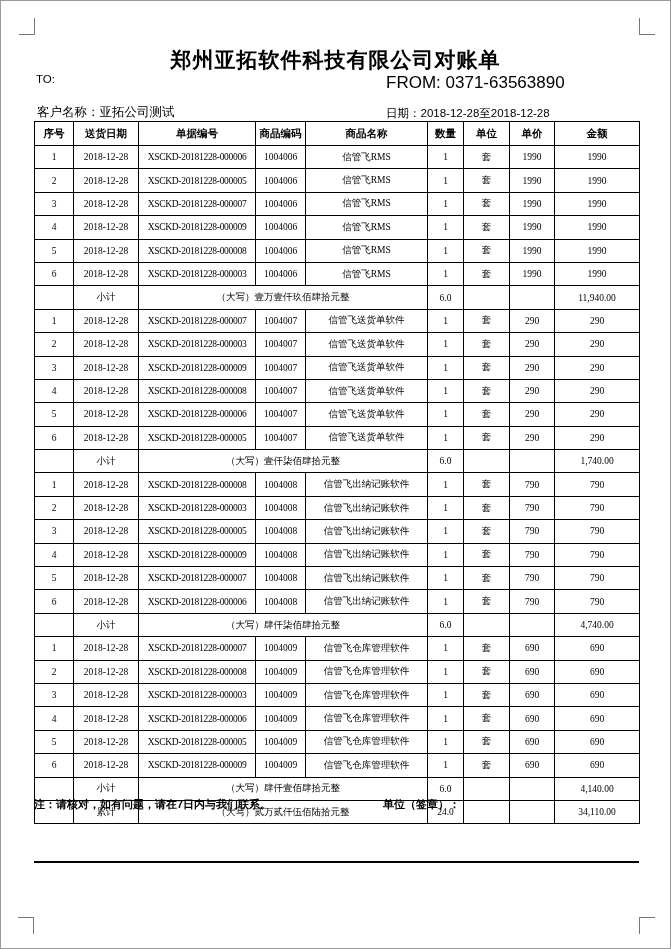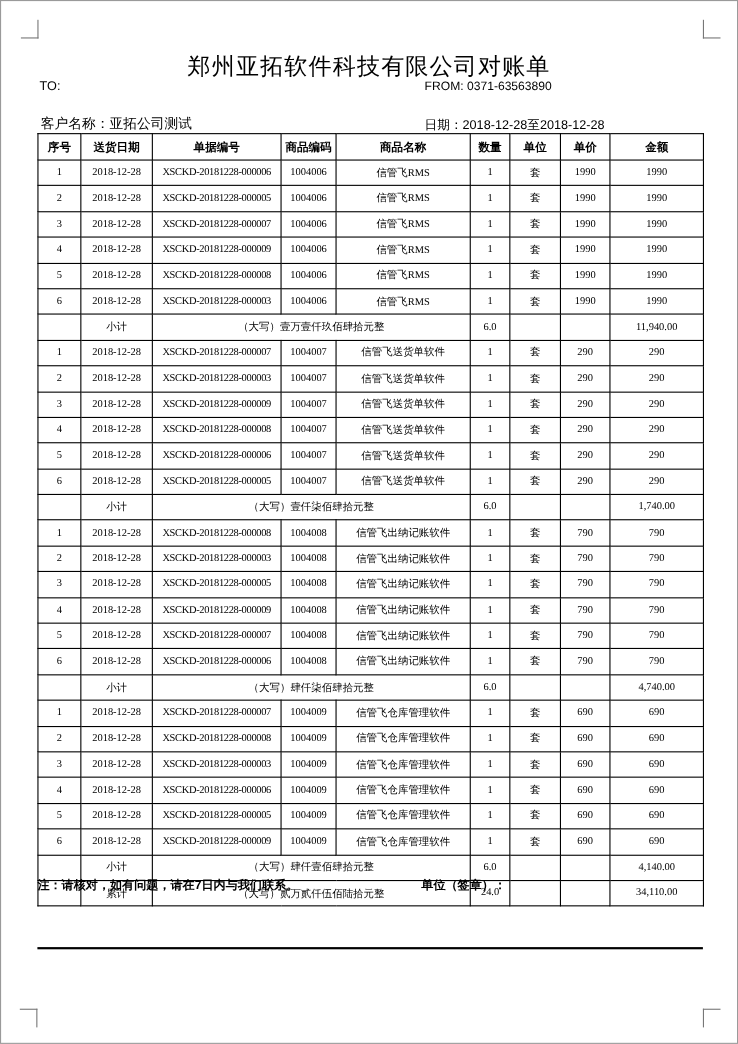--- a/index.html
+++ b/index.html
@@ -16,27 +16,27 @@
   }
   
   .crop { position:absolute; width:15px; height:16px; }
   .crop.tl { left:18px;  top:17px;  border-right:1px solid #777; border-bottom:1px solid #777; }
   .crop.tr { left:638px; top:17px;  border-left:1px solid #777;  border-bottom:1px solid #777; }
   .crop.bl { left:17px;  top:916px; border-right:1px solid #777; border-top:1px solid #777; }
   .crop.br { left:638px; top:916px; border-left:1px solid #777;  border-top:1px solid #777; }
 
   .title {
     position:absolute; top:45px; left:0; width:100%;
-    text-align:center; font-size:21px; font-weight:normal;
+    text-align:center; font-size:21px; font-weight:bold;
     font-family:"Liberation Sans","DejaVu Sans",sans-serif;
     letter-spacing:1px;
   }
   .hline { position:absolute; font-weight:normal; font-family:"Liberation Sans","DejaVu Sans",sans-serif; }
   .to-line        { top:72px;  left:35px;  font-size:11.5px; }
-  .from-line      { top:72px;  left:385px; font-size:11px;text-align:right; }
+  .from-line      { top:72px;  left:385px; font-size:17px;text-align:right; }
   .customer-line  { top:103px; left:36px;  font-size:12.5px; }
   .date-line      { top:105px; left:385px; font-size:11.5px; }
 
   table.stmt {
     position:absolute; top:120px; left:33px;
     width:605px; border-collapse:collapse; table-layout:fixed;
   }
   table.stmt th, table.stmt td {
     border:1px solid #000;
     padding:0 1px;

